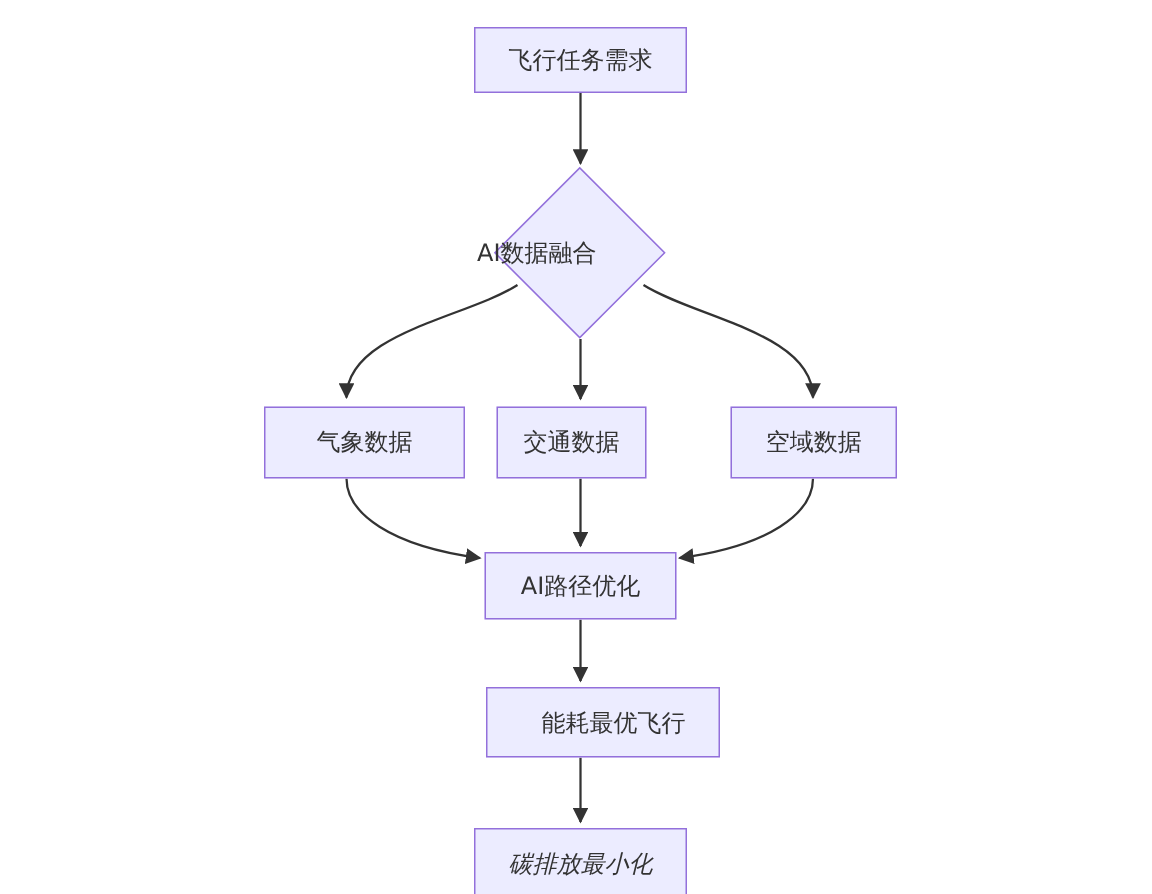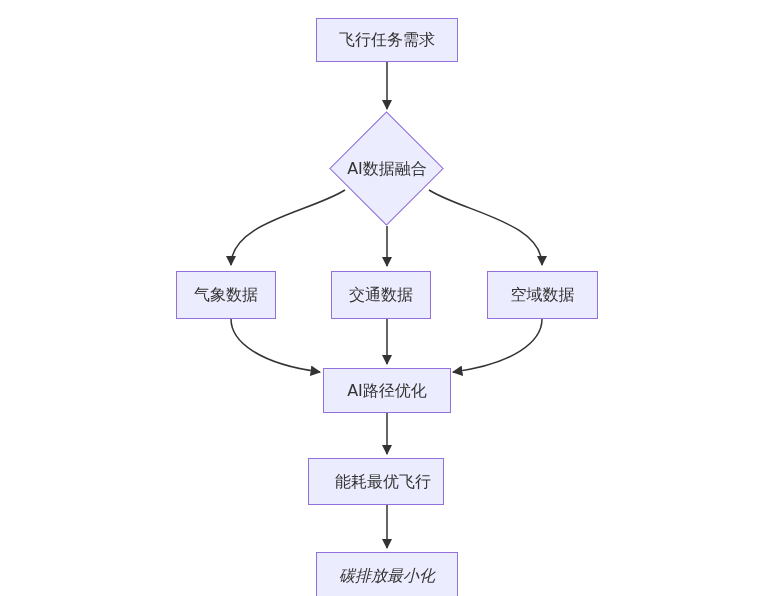--- a/index.html
+++ b/index.html
@@ -24,43 +24,42 @@
     background: #ececff;
     border: 1px solid #9370db;
     box-sizing: border-box;
     display: flex;
     align-items: center;
     justify-content: center;
     text-align: center;
     line-height: 1.2;
   }
   .node-rect-mission  { left: 316px; top: 6px;   width: 142px; height: 44px; }
-  .node-rect-weather  { left: 176px; top: 259px; width: 100px; height: 48px; }
+  .node-rect-weather  { left: 176px; top: 259px; width: 134px; height: 48px; }
   .node-rect-traffic  { left: 331px; top: 259px; width: 100px; height: 48px; }
   .node-rect-airspace { left: 487px; top: 259px; width: 111px; height: 48px; }
   .node-rect-path     { left: 323px; top: 356px; width: 128px; height: 45px; }
-  .node-rect-energy   { left: 308px; top: 446px; width: 136px; height: 47px; padding-left: 14px; }
+  .node-rect-energy   { left: 324px; top: 446px; width: 156px; height: 47px; padding-left: 14px; }
   .node-rect-carbon   { left: 316px; top: 540px; width: 142px; height: 48px; font-style: italic; }
 
   .diamond-shape {
     position: absolute;
     left: 346px; top: 116px;
     width: 81px; height: 81px;
     background: #ececff;
     border: 1px solid #9370db;
     box-sizing: border-box;
     transform: rotate(45deg);
   }
   .diamond-label {
     position: absolute;
-    left: 330px; top: 100px;
+    left: 318px; top: 100px;
     width: 114px; height: 114px;
     display: flex;
     align-items: center;
-    justify-content: center;
     text-align: center;
   }
   .edge {
     fill: none;
     stroke: #333333;
     stroke-width: 1.5px;
   }
 </style>
 </head>
 <body>

